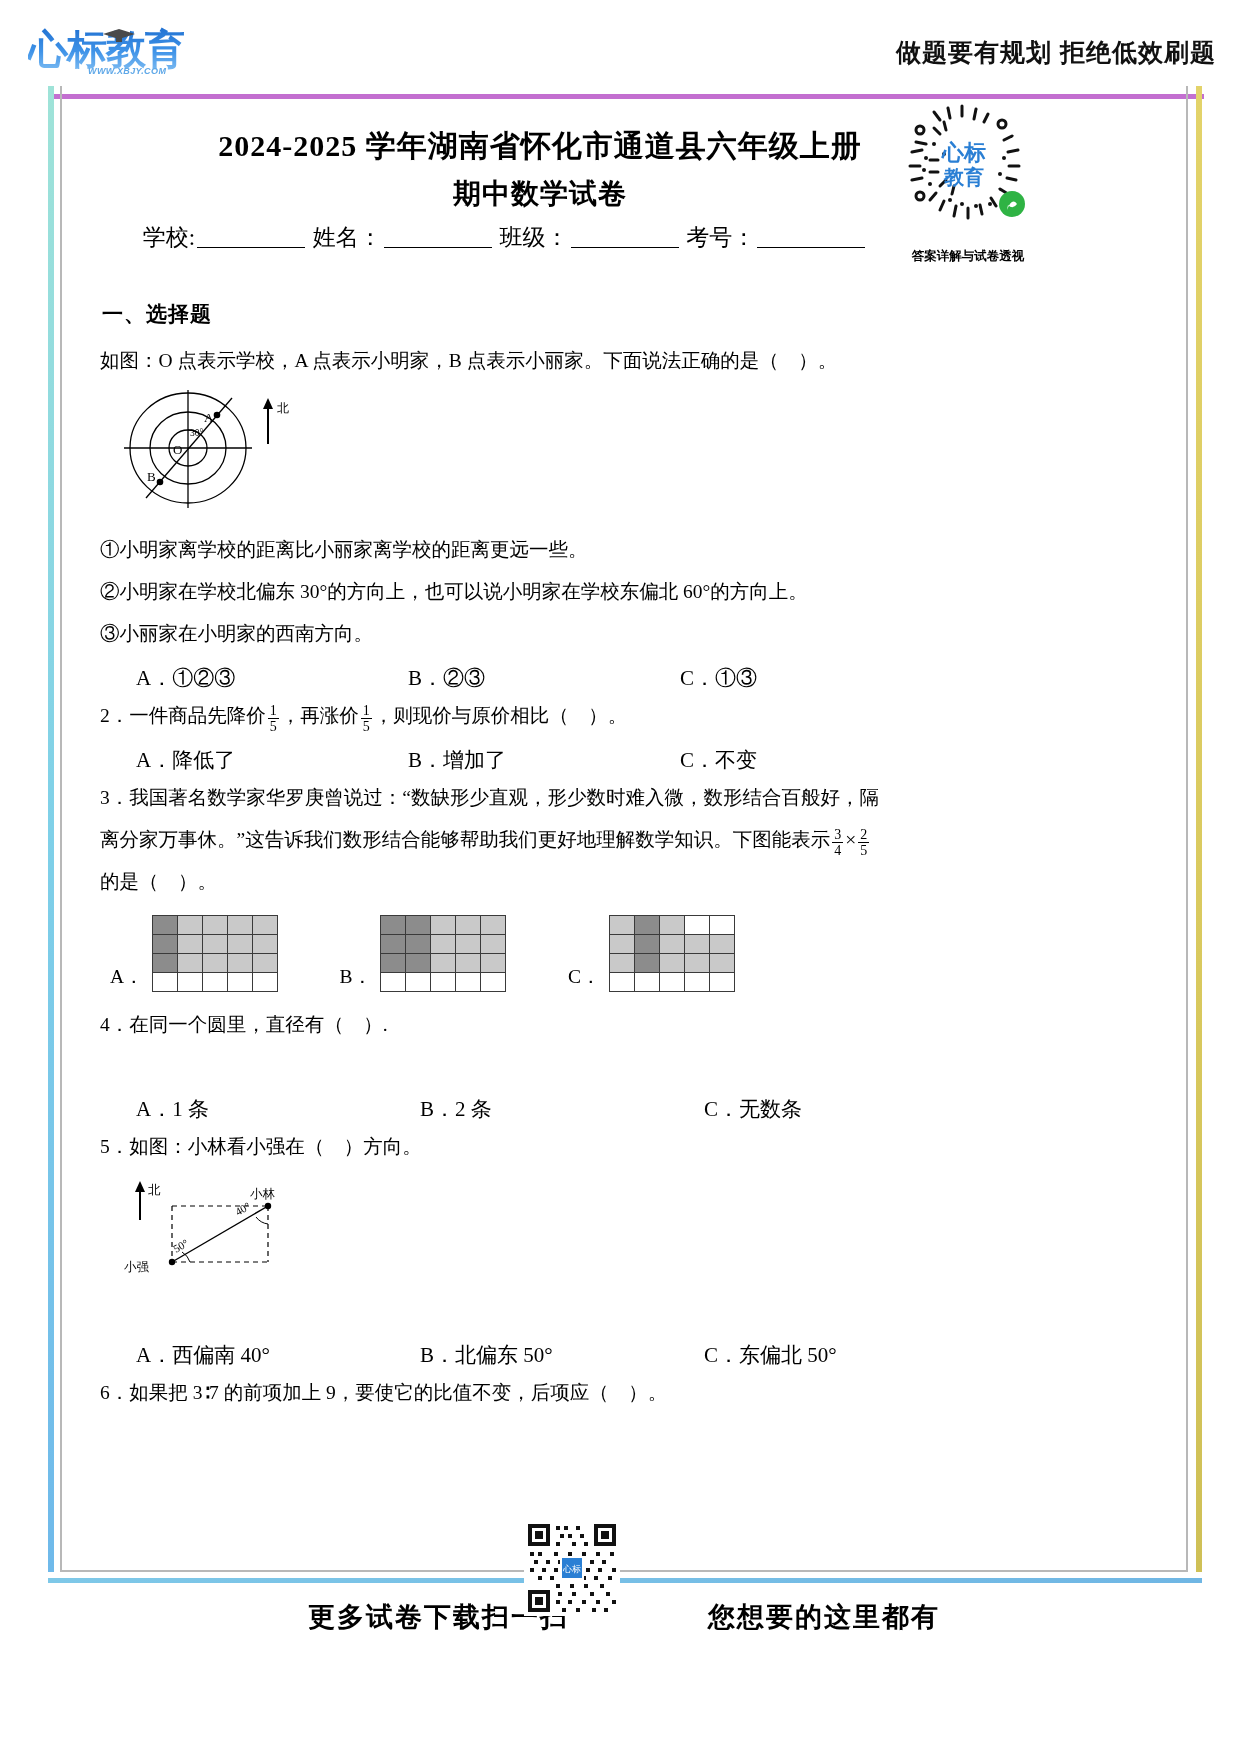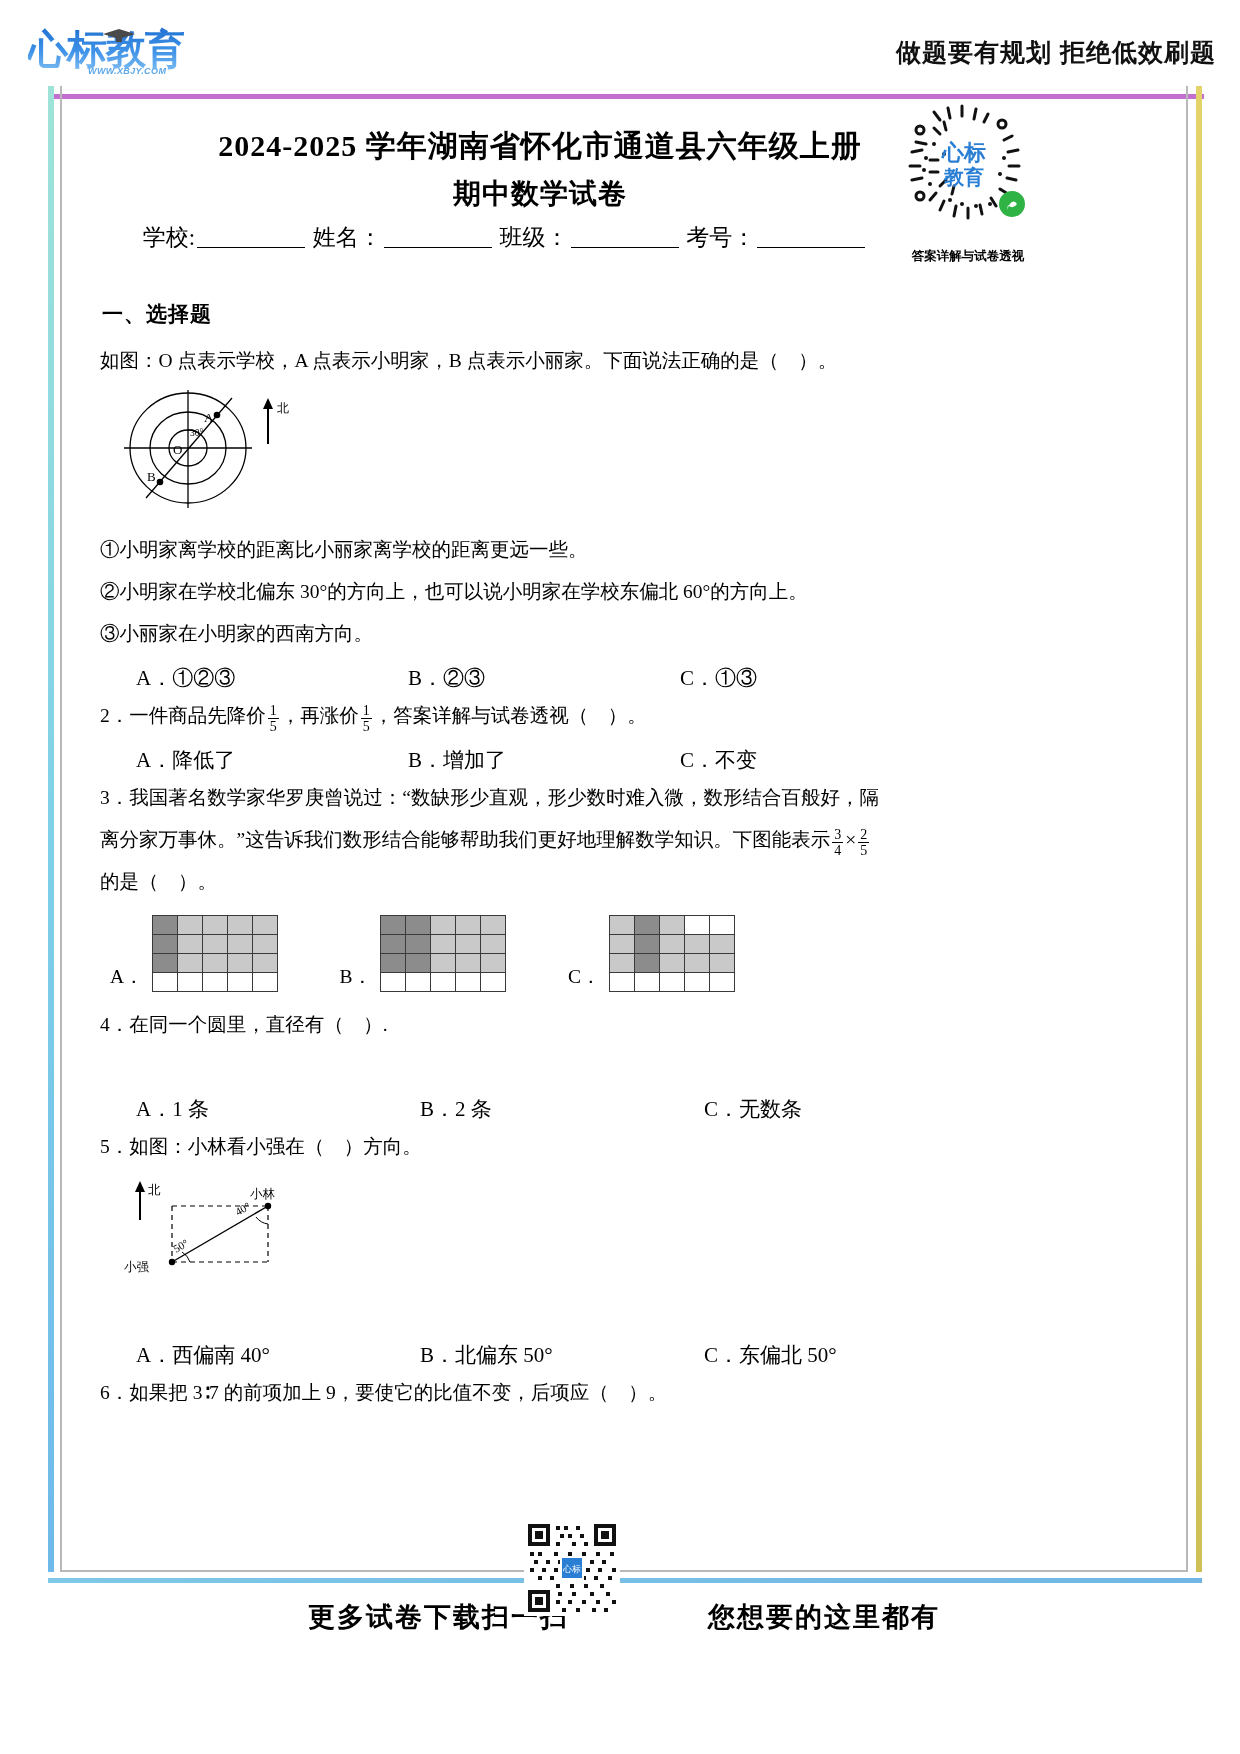--- a/index.html
+++ b/index.html
@@ -305,21 +305,21 @@
     </div>
     <div class="opt">
       <span>B．</span><span>②③</span>
     </div>
     <div class="opt">
       <span>C．</span><span>①③</span>
     </div>
   </div>
 
   <div class="q">
-    <span>2．</span><span>一件商品先降价</span><span class="frac"><span class="n">1</span><span class="d">5</span></span><span>，再涨价</span><span class="frac"><span class="n">1</span><span class="d">5</span></span><span>，答案详解与试卷透视（　）。</span>
+    <span>2．</span><span>一件商品先降价</span><span class="frac"><span class="n">1</span><span class="d">5</span></span><span>，再涨价</span><span class="frac"><span class="n">1</span><span class="d">5</span></span><span>，则现价与原价相比（　）。</span>
   </div>
 
   <div class="opts">
     <div class="opt c1">
       <span>A．</span><span>降低了</span>
     </div>
     <div class="opt">
       <span>B．</span><span>增加了</span>
     </div>
     <div class="opt">

